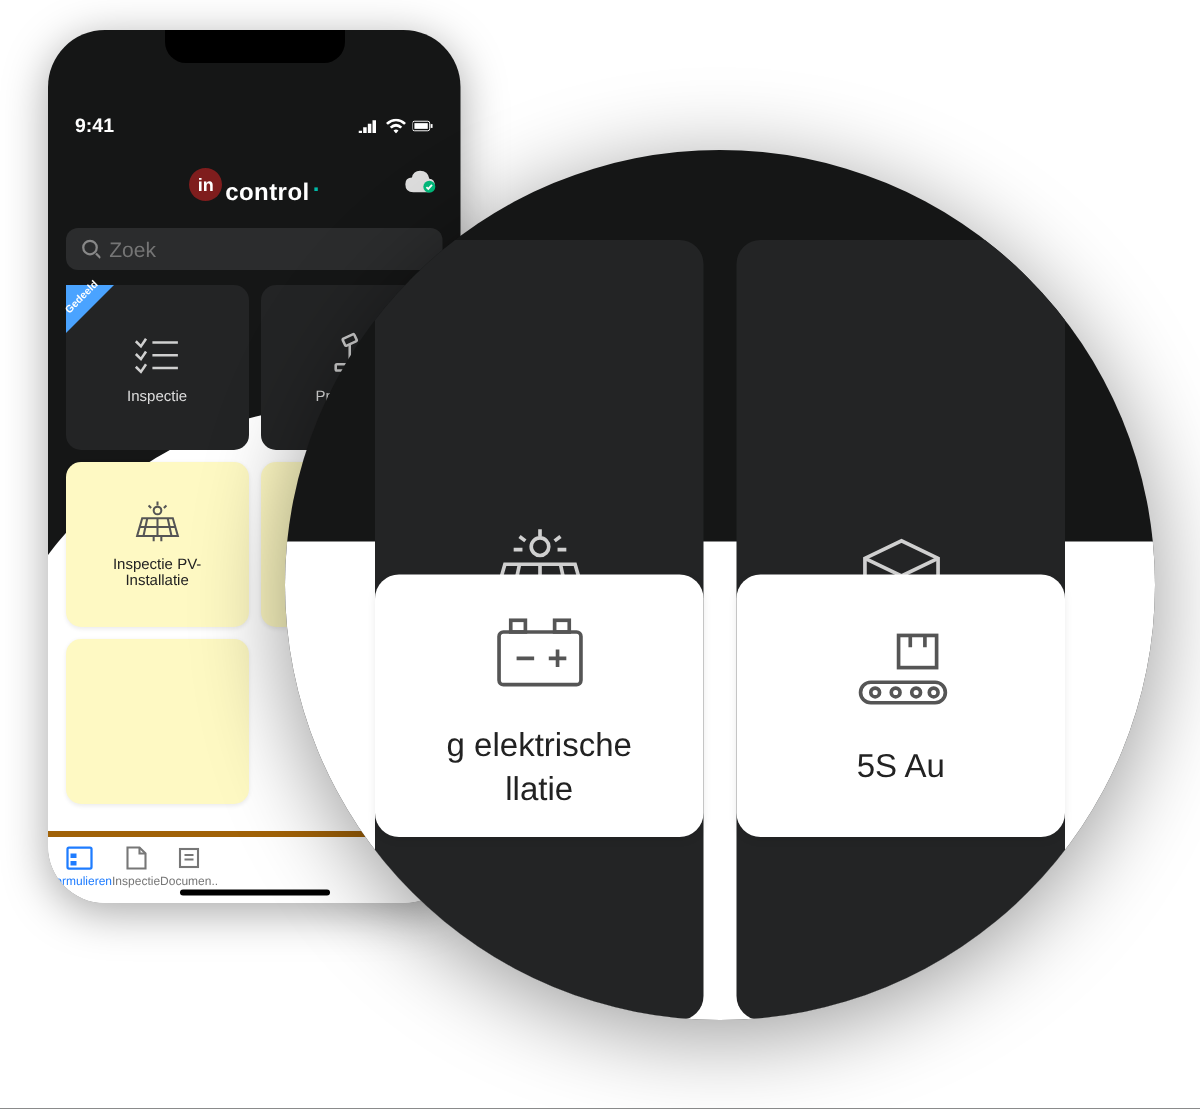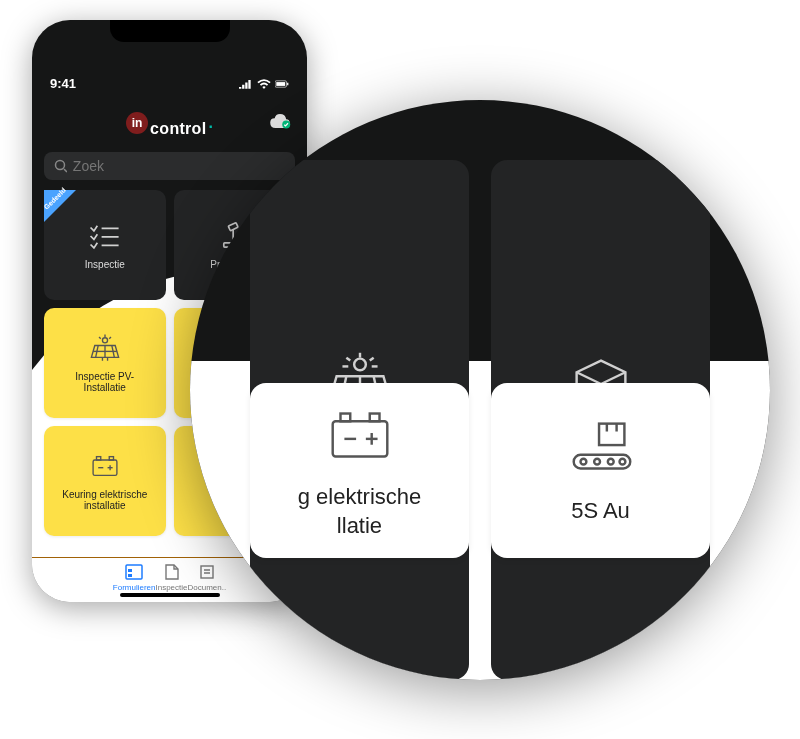--- a/index.html
+++ b/index.html
@@ -47,39 +47,39 @@
     background:transparent; border:0; outline:0; color:#aaa; font-size:14px; width:100%;
   }
   .grid {
     display:grid; grid-template-columns:1fr 1fr; gap:8px; padding:0 12px;
   }
   .card {
     background:#232425; border-radius:10px; height:110px;
     display:flex; flex-direction:column; align-items:center; justify-content:center;
     color:#ddd; font-size:10px; text-align:center; padding:8px; position:relative;
   }
-  .card.white { background:#fde047; color:#222; box-shadow: 0 1px 3px rgba(0,0,0,.08); }
+  .card.white { background:#fef9c3; color:#222; box-shadow: 0 1px 3px rgba(0,0,0,.08); }
   .ribbon {
     position:absolute; top:0; left:0;
     width:0;height:0;
     border-top:32px solid #4aa3ff;
     border-right:32px solid transparent;
   }
   .ribbon-text{
     position:absolute; top:5px; left:-3px;
     transform:rotate(-45deg);
     font-size:7px; color:#fff; font-weight:600;
   }
   .card-icon{ width:34px; height:30px; margin-bottom:8px; }
   .card-icon.light path, .card-icon.light rect, .card-icon.light line, .card-icon.light circle, .card-icon.light polyline, .card-icon.light polygon { stroke:#d0d0d0; }
   .card-icon.dark path, .card-icon.dark rect, .card-icon.dark line, .card-icon.dark circle, .card-icon.dark polyline, .card-icon.dark polygon { stroke:#555; }
   .tabbar{
     position:absolute; bottom:0; left:0; right:0;
-    background:#fff; border-top:1px solid #a16207;
-    display:flex; justify-content:center; padding:6px 0 10px;
+    background:#fff; border-top:4px solid #a16207;
+    display:flex; justify-content:flex-start; padding:6px 0 10px;
   }
   .tab{ display:flex; flex-direction:column; align-items:center; font-size:8px; color:#777; gap:3px;}
   .tab.active{ color:#1e7cff; }
   .tab-icon{ width:18px; height:16px; }
   .homebar{ position:absolute; bottom:5px; left:50%; transform:translateX(-50%); width:100px;height:4px;border-radius:3px;background:#000; }
 
   
   .magnifier{
     position:absolute;
     top:100px; left:190px;
@@ -206,31 +206,20 @@
         <line x1="6" y1="21" x2="34" y2="21"></line>
         <line x1="17" y1="28" x2="17" y2="32"></line>
           <line x1="23" y1="28" x2="23" y2="32"></line>
       </svg>
       <span style="white-space:pre-line">Inspectie PV-
 Installatie</span>
     </div>
 
     <div class="card white"></div>
 
-    <div class="card white">
-      <svg class="card-icon dark" viewBox="0 0 40 34" fill="none" stroke-width="1.6">
-        <rect x="6" y="10" width="28" height="18" rx="2"></rect>
-        <rect x="10" y="6" width="5" height="4"></rect>
-          <rect x="25" y="6" width="5" height="4"></rect>
-        <line x1="12" y1="19" x2="18" y2="19"></line>
-        <line x1="23" y1="19" x2="29" y2="19"></line>
-          <line x1="26" y1="16" x2="26" y2="22"></line>
-      </svg>
-      <span>Keuring elektrische installatie</span>
-    </div>
 
     <div class="card white"></div>
   </div>
 
   <div class="tabbar">
     <div class="tab active">
       <svg class="tab-icon" viewBox="0 0 18 16" fill="#1e7cff">
           <rect x="1" y="1" width="16" height="14" rx="1" fill="none" stroke="#1e7cff" stroke-width="1.5"></rect>
           <rect x="3" y="5" width="4" height="3"></rect>
           <rect x="3" y="10" width="4" height="3"></rect>

